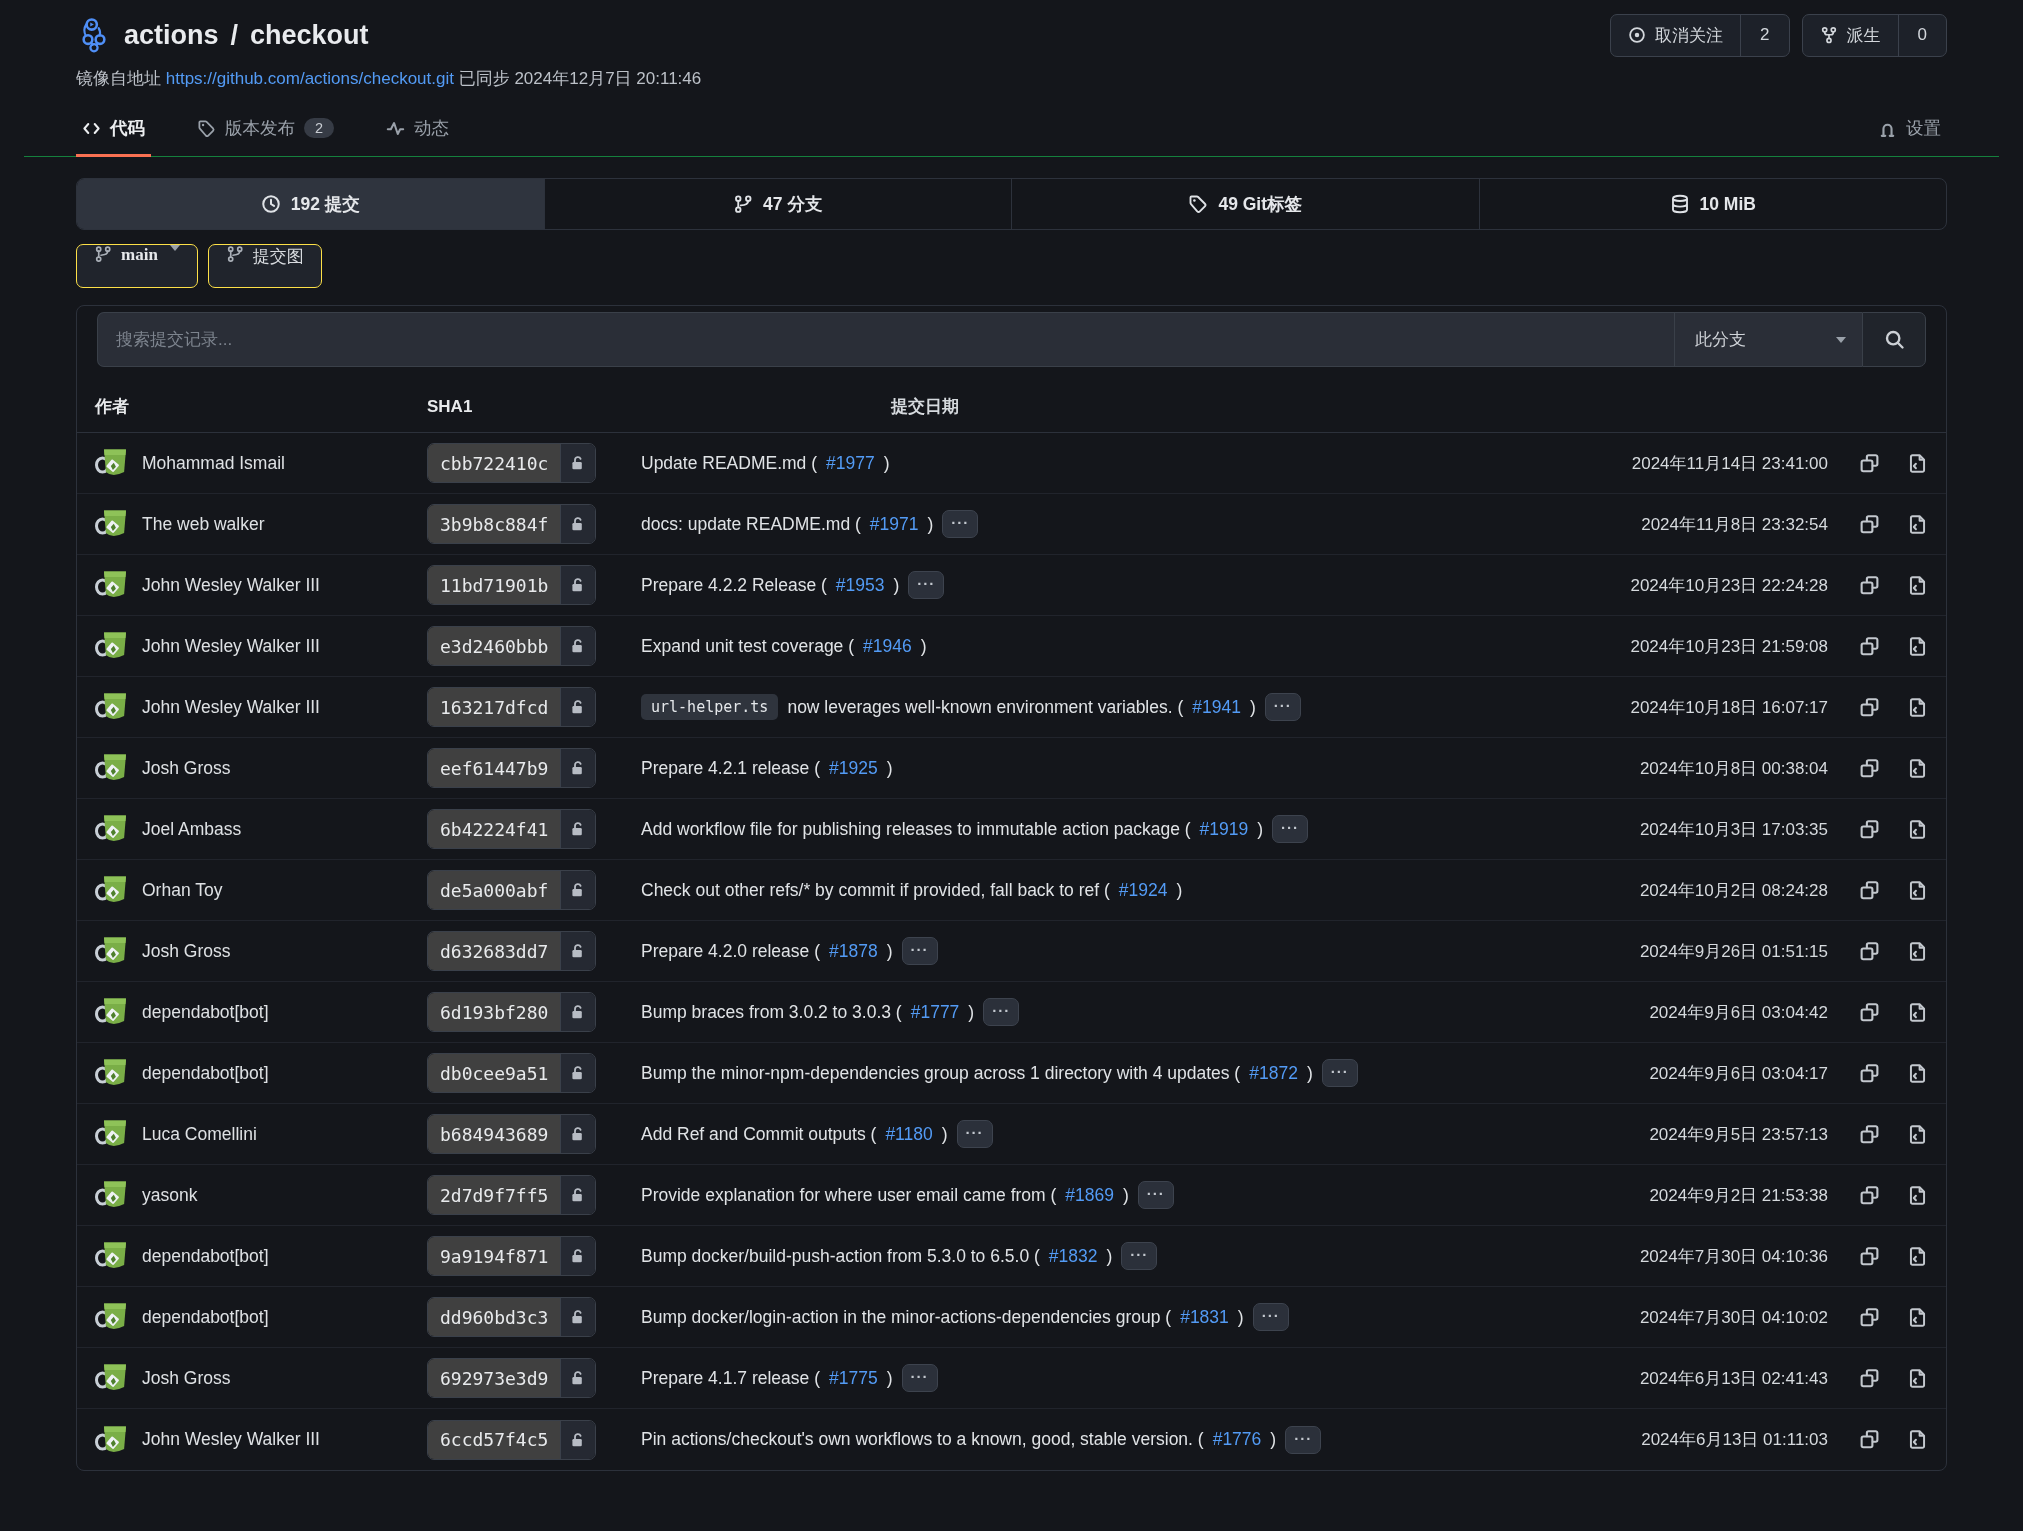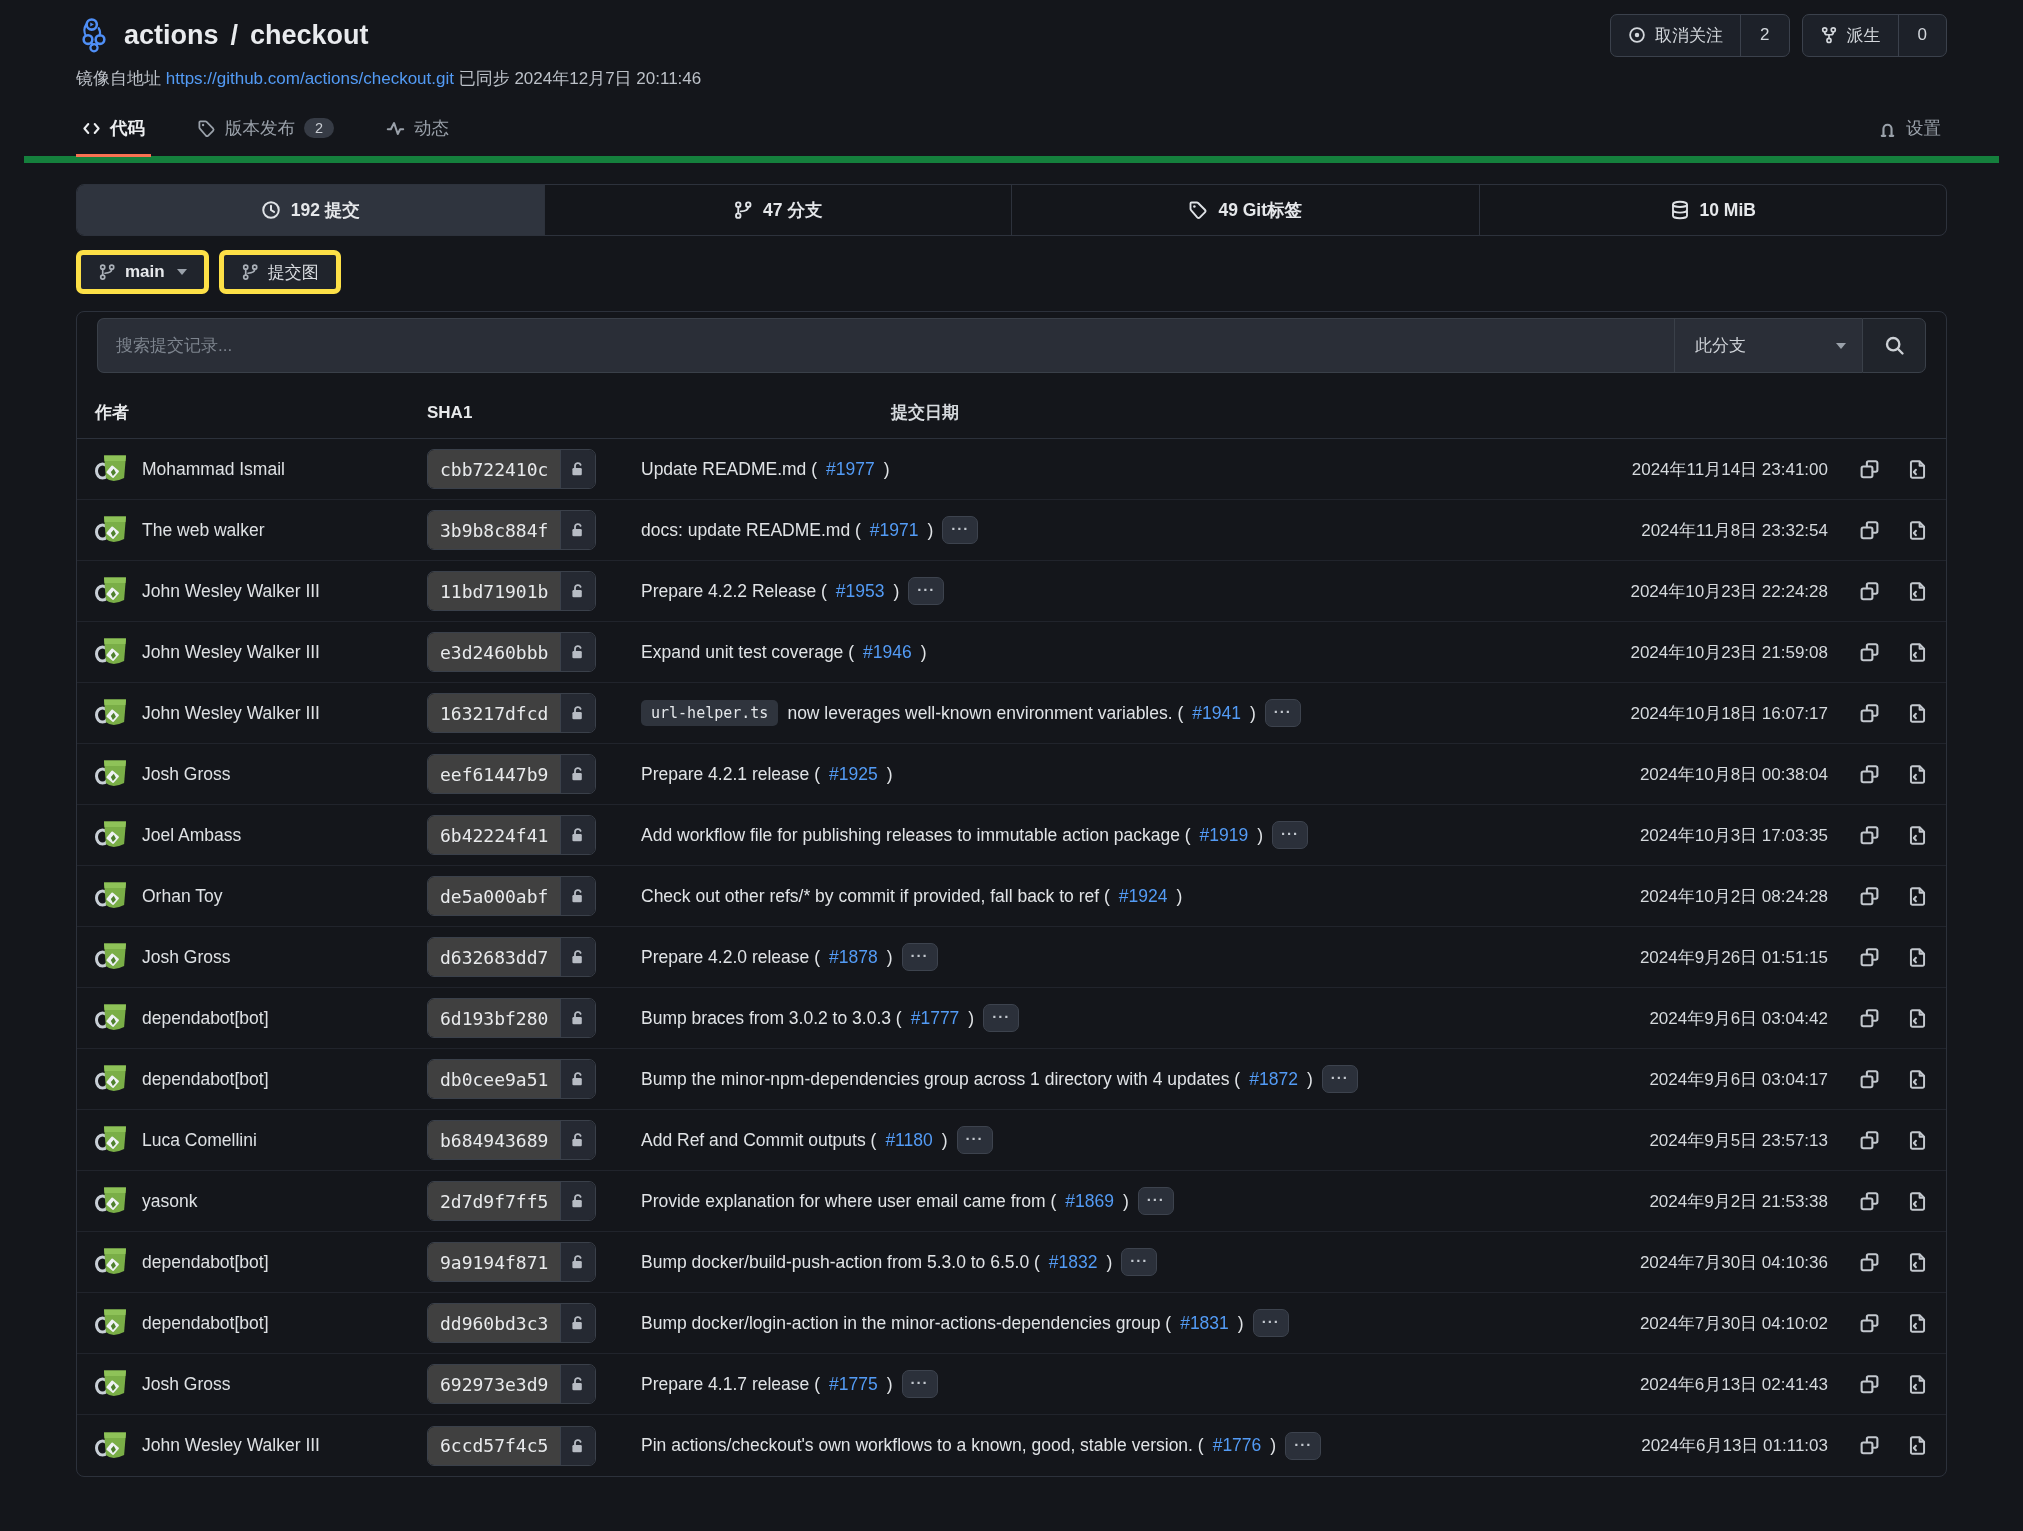--- a/index.html
+++ b/index.html
@@ -22,37 +22,37 @@
   .split-btn { display:flex; align-items:stretch; height:43px; background:#1d2129; border:1px solid #3b414c; border-radius:7px; overflow:hidden; color:#d3d7dc; }
   .split-btn .lbl { display:flex; align-items:center; gap:9px; padding:0 17px; cursor:pointer; }
   .split-btn .cnt { display:flex; align-items:center; padding:0 19px; border-left:1px solid #3b414c; cursor:pointer; }
   .split-btn svg { width:18px; height:18px; }
 
   
   .mirror-line { margin-top:9px; font-size:17px; color:#bcc1c8; }
   .mirror-line a { color:#539bf5; text-decoration:none; }
 
   
-  .tabbar { margin:16px -52px 0; padding:0 52px; border-bottom:7px solid #15803d; display:flex; align-items:flex-end; }
+  .tabbar { margin:16px -52px 0; padding:0 52px; border-bottom:1px solid #15803d; display:flex; align-items:flex-end; }
   .tab { display:flex; align-items:center; gap:9px; padding:10px 6px 14px; margin-right:40px; color:#9aa1aa; cursor:pointer; font-size:17.5px; border-bottom:3px solid transparent; margin-bottom:-1px; }
   .tab svg { width:19px; height:19px; }
   .tab.active { color:#eceef0; font-weight:600; border-bottom-color:#f97152; }
   .tab .pill { background:#363b45; color:#c9cdd3; border-radius:12px; padding:2px 11px; font-size:14.5px; }
   .tab.right { margin:0 0 -1px auto; }
 
   
   .stats { margin-top:21px; display:flex; height:52px; border:1px solid #2d323c; border-radius:8px; overflow:hidden; }
   .stat { flex:1; display:flex; align-items:center; justify-content:center; gap:10px; font-weight:600; font-size:17.5px; color:#e5e7ea; cursor:pointer; border-left:1px solid #2d323c; }
   .stat:first-child { border-left:none; }
   .stat.active { background:#2f343e; }
   .stat svg { width:20px; height:20px; color:#dfe2e6; }
 
   
   .toolbar { margin-top:14px; display:flex; gap:10px; }
-  .btn { display:flex; align-items:center; gap:9px; height:44px; padding:0 17px; background:#20242c; border:5px solid #fde047; border-radius:7px; color:#d8dbdf; font-size:17px; cursor:pointer; }
+  .btn { display:flex; gap:9px; height:44px; padding:0 17px; background:#20242c; border:1px solid #fde047; border-radius:7px; color:#d8dbdf; font-size:17px; cursor:pointer;font-family:Liberation Serif, serif; }
   .btn svg { width:18px; height:18px; color:#aab0b8; }
   .btn .bold { font-weight:700; color:#e6e8eb; }
   .caret { width:0; height:0; border-left:5px solid transparent; border-right:5px solid transparent; border-top:6px solid #9aa1aa; margin-left:3px; }
 
   
   .panel { margin-top:17px; border:1px solid #2c313b; border-radius:8px; }
   .panel-heading { padding:17px 20px 14px; font-size:21px; font-weight:500; color:#e8eaed; }
   .search-row { display:flex; margin:6px 20px 4px; height:55px; }
   .search-input { flex:1; background:#2a2e37; border:1px solid #3a4049; border-right:none; border-radius:7px 0 0 7px; color:#dfe2e6; font-size:17px; padding:0 18px; outline:none; font-family:inherit; }
   .search-input::placeholder { color:#7d848e; }

